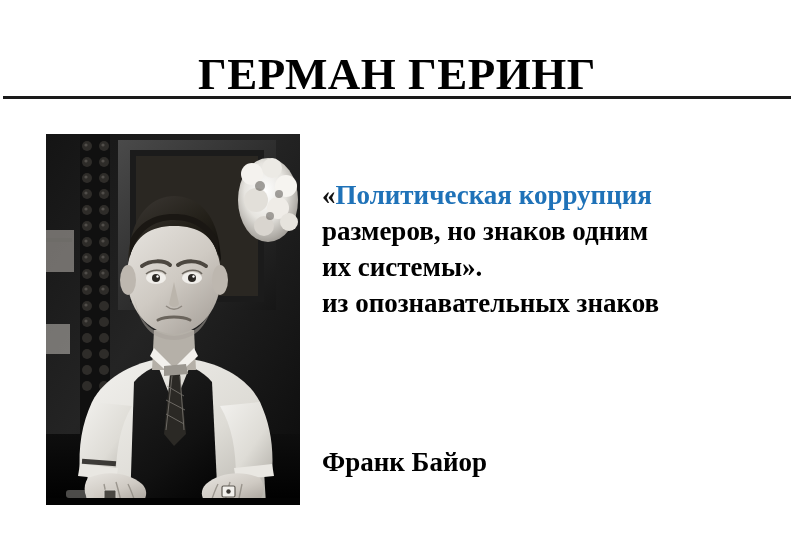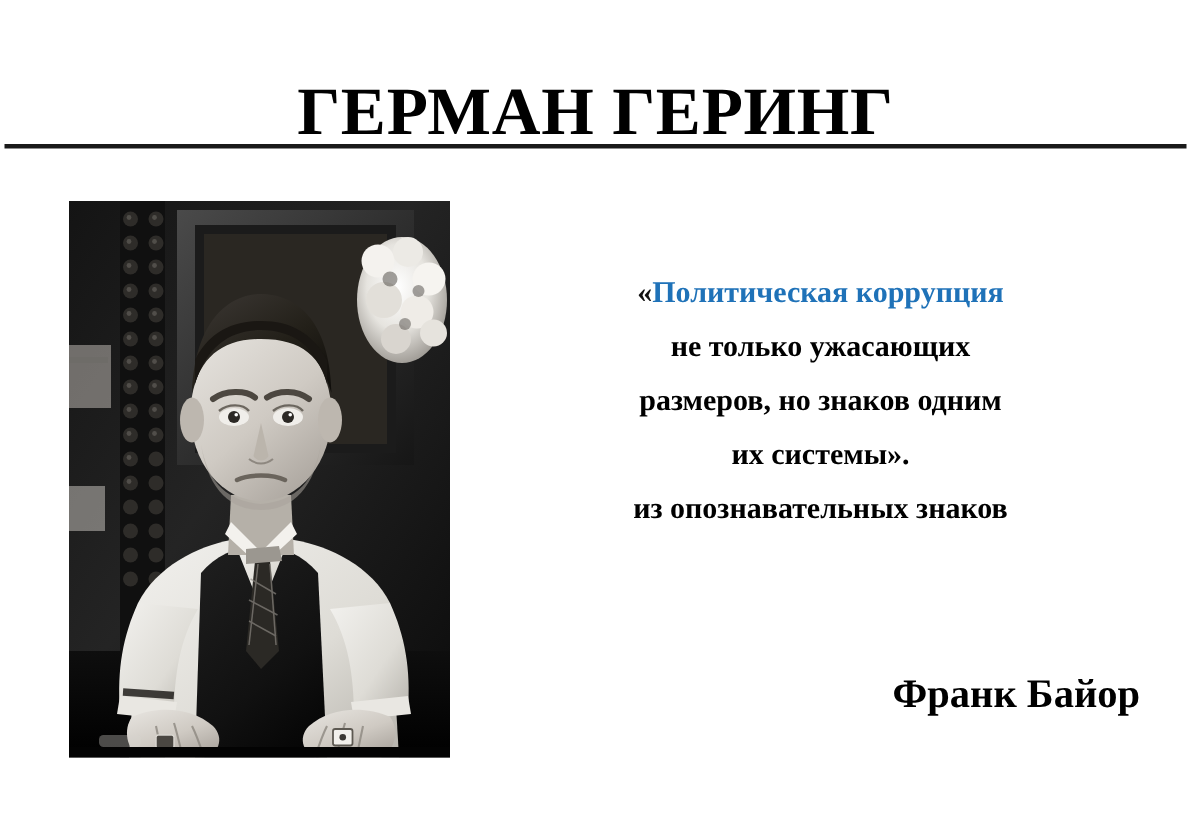--- a/index.html
+++ b/index.html
@@ -58,36 +58,35 @@
   #photo svg { display: block; width: 100%; height: 100%; }
 
   
   #quote {
     position: absolute;
     left: 322px;
     top: 177px;
     width: 450px;
     font-family: "Liberation Serif", "DejaVu Serif", serif;
     font-weight: bold;
-    font-size: 20px;
+    font-size: 27px;
     line-height: 36px;
     color: #000000;
-    text-align: center;
   }
   #quote .qline { white-space: nowrap; }
   #quote .accent { color: #1f72b8; }
   #quote .mark { color: #111111; }
 
   
   #attribution {
     position: absolute;
     left: 322px;
     top: 444px;
     width: 438px;
-    text-align: right;
+    text-align: left;
     font-family: "Liberation Serif", "DejaVu Serif", serif;
     font-weight: bold;
     font-size: 27px;
     line-height: 36px;
     color: #000000;
     white-space: nowrap;
   }
 </style>
 </head>
 <body>
@@ -299,21 +298,20 @@
       <rect x="176" y="352" width="13" height="11" rx="1.5" fill="#f2f0ec" stroke="#5d5952" stroke-width="1.2"></rect>
       <circle cx="182.5" cy="357.5" r="2.2" fill="#3b3834"></circle>
 
       <rect x="20" y="356" width="28" height="8" rx="3" fill="#d8d4ce" opacity="0.35"></rect>
       <rect x="0" y="364" width="254" height="7" fill="#030303"></rect>
     </svg>
   </div>
 
   <div id="quote">
     <div class="qline"><span class="mark">«</span><span class="accent">Политическая коррупция</span></div>
-    <div class="qline">не только ужасающих</div>
     <div class="qline">размеров, но знаков одним</div>
     <div class="qline">их системы».</div>
     <div class="qline">из опознавательных знаков</div>
   </div>
 
   <div id="attribution">Франк Байор</div>
 
 </div>
 
 </body></html>

